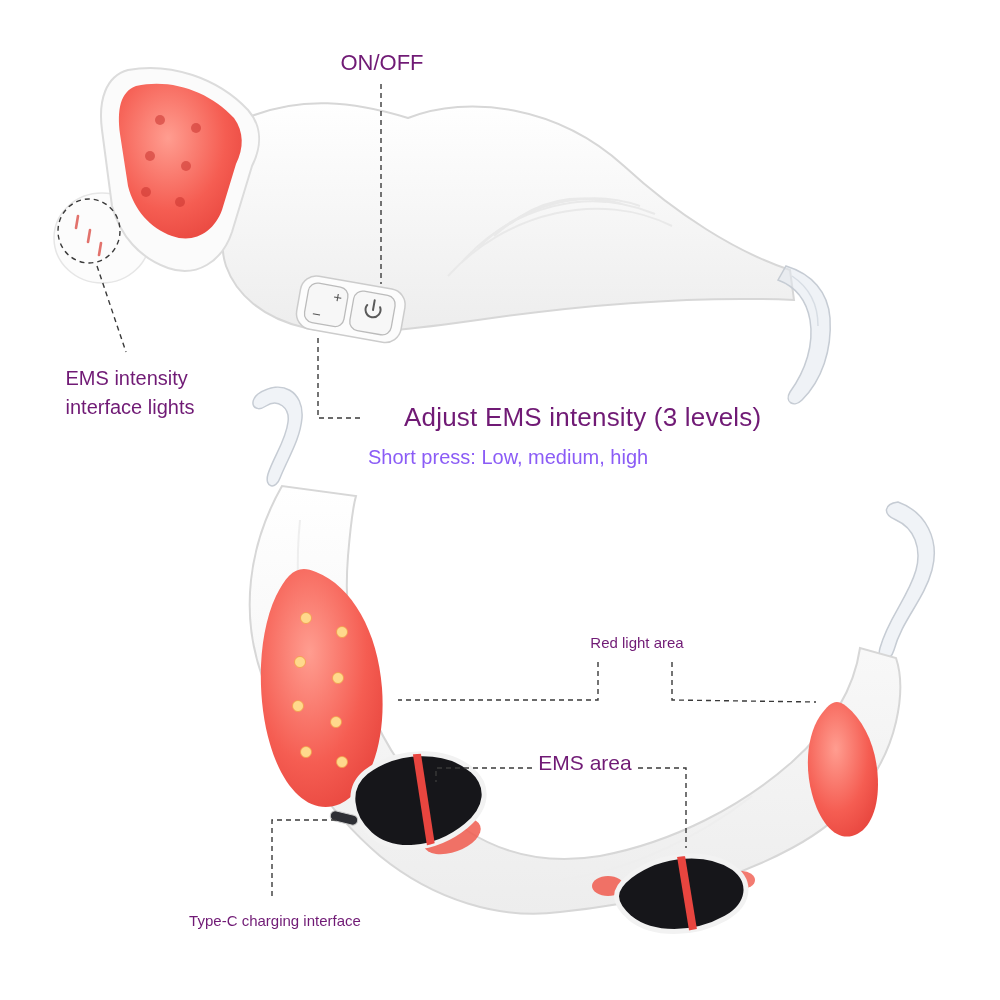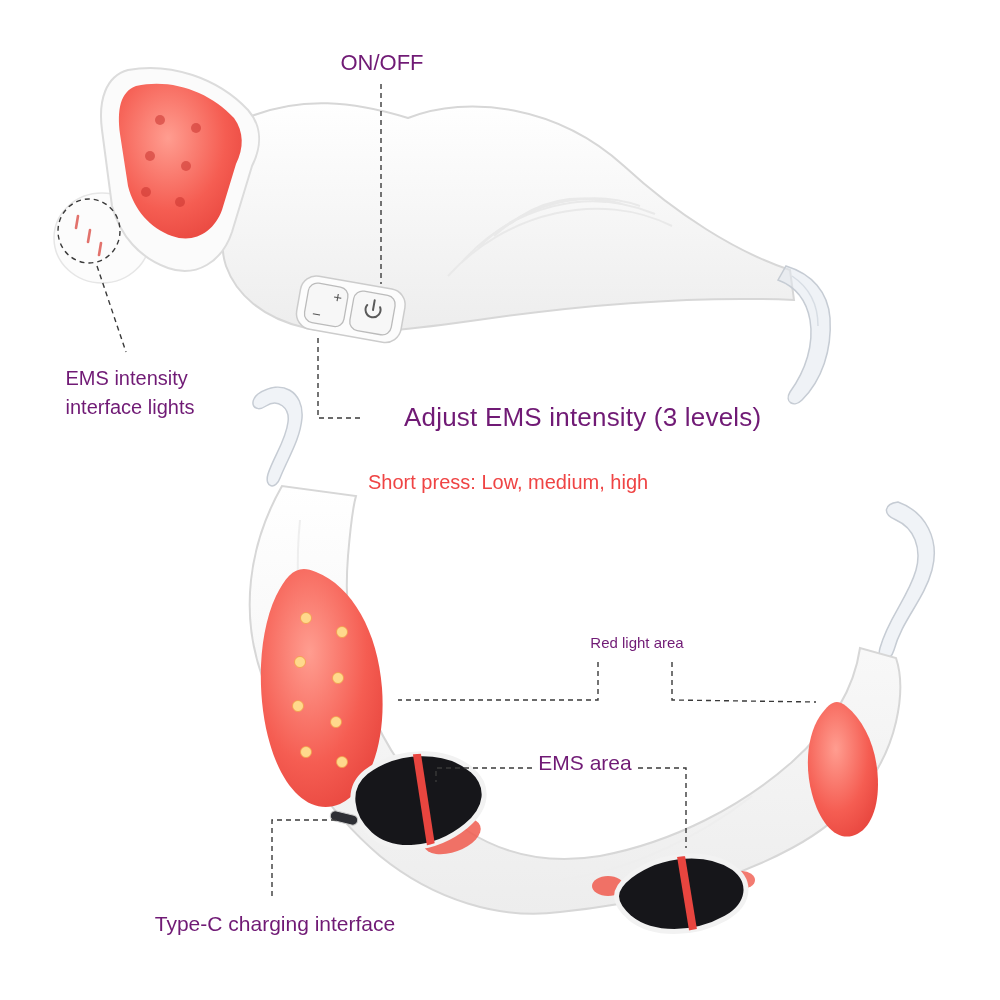--- a/index.html
+++ b/index.html
@@ -5,24 +5,24 @@
   html,body { margin:0; padding:0; background:#ffffff; }
   .stage {
     position:relative; width:1000px; height:1000px; background:#ffffff;
     font-family:"Liberation Sans", sans-serif; overflow:hidden;
   }
   .stage svg { position:absolute; left:0; top:0; }
   .lbl { position:absolute; color:#701a75; white-space:nowrap; }
   .lbl-on-off    { left:382px; top:50px;  transform:translateX(-50%); font-size:22px; }
   .lbl-ems-ind   { left:130px; top:364px; transform:translateX(-50%); font-size:20px; text-align:left; line-height:1.45; }
   .lbl-adjust-t  { left:368px; top:402px; font-size:26px; font-weight:normal; letter-spacing:0.2px;margin-left:36px; }
-  .lbl-adjust-s  { left:368px; top:446px; font-size:20px; color:#ef4444;margin-top:25px; }
+  .lbl-adjust-s  { left:368px; top:446px; font-size:20px; color:#8b5cf6; }
   .lbl-redlight  { left:637px; top:634px; transform:translateX(-50%); font-size:15px; }
   .lbl-emsarea   { left:585px; top:751px; transform:translateX(-50%); font-size:21px; }
-  .lbl-typec     { left:275px; top:912px; transform:translateX(-50%); font-size:21px; }
+  .lbl-typec     { left:275px; top:912px; transform:translateX(-50%); font-size:15px; }
 </style>
 </head>
 <body>
 
 <div class="stage">
 
   <svg width="1000" height="1000" viewBox="0 0 1000 1000">
     <defs>
       <linearGradient id="gBody" x1="0" y1="0" x2="0" y2="1">
         <stop offset="0" stop-color="#ffffff"></stop>

